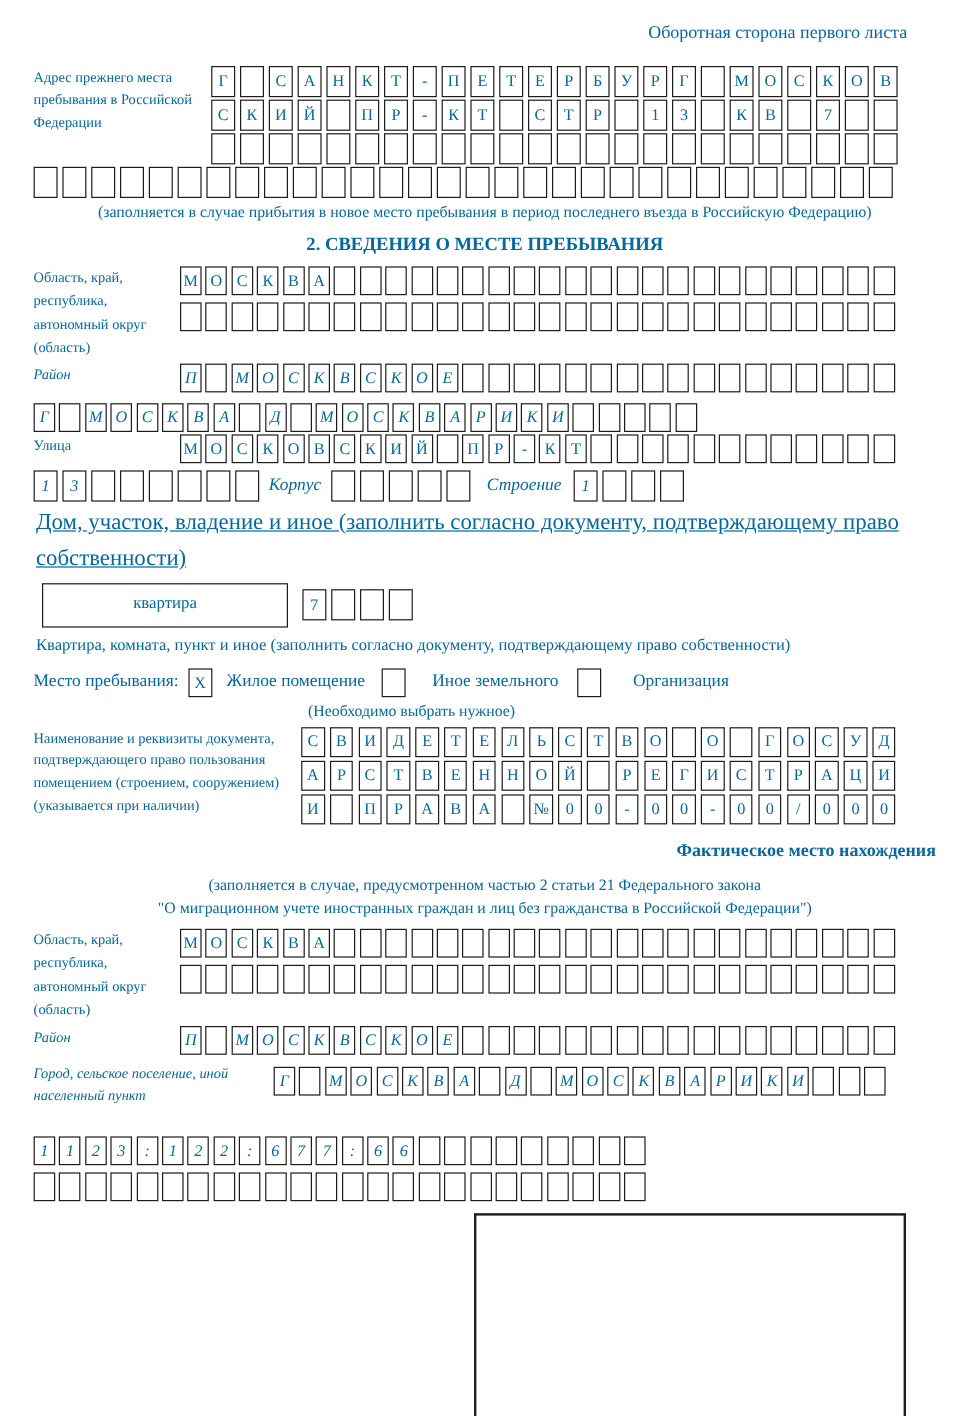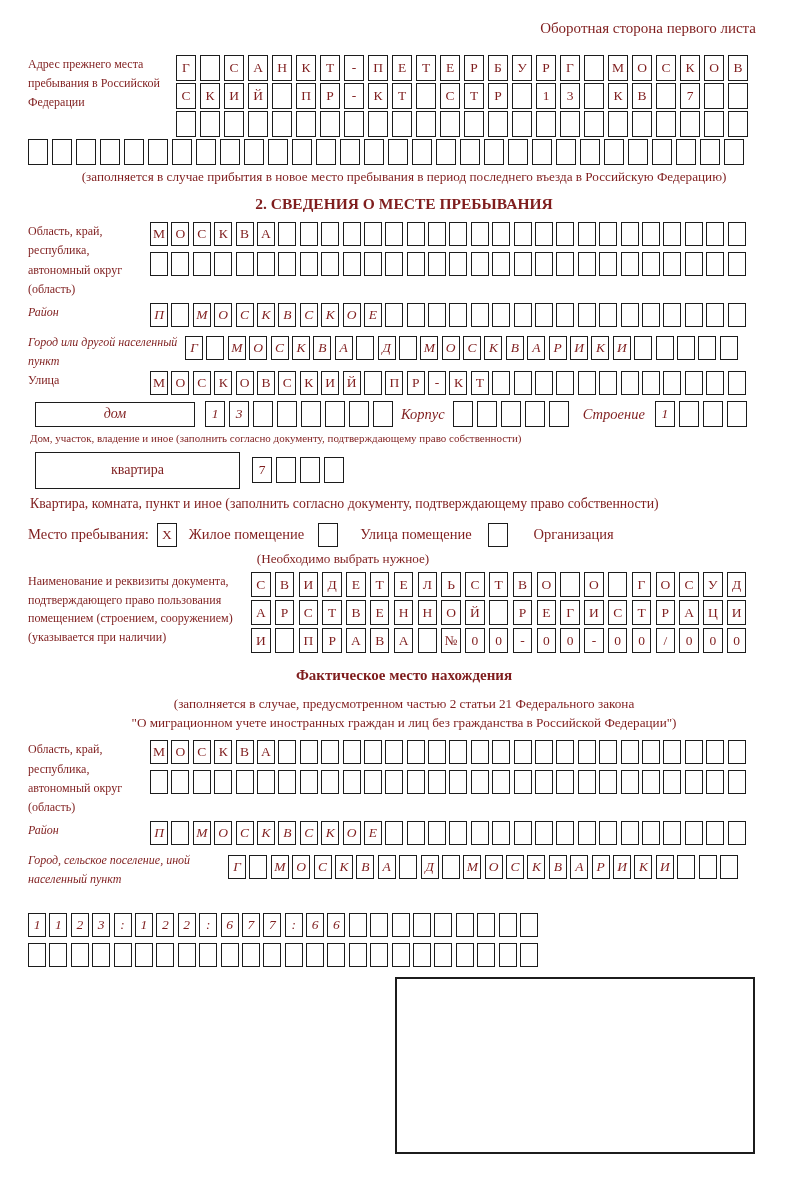--- a/index.html
+++ b/index.html
@@ -1,17 +1,17 @@
 <!DOCTYPE html>
 <html><head>
 <meta charset="utf-8">
 <style>
   html,body{margin:0;padding:0;background:#fff;}
   .page{
-    width:800px;height:1180px;background:#ffffff;color:#7f1d1d;
+    width:800px;height:1180px;background:#ffffff;color:#0369a1;
     font-family:"Liberation Serif", serif;
     box-sizing:border-box;padding:20px 20px 0 28px;position:relative;
     overflow:hidden;
   }
   .hdr-note{ text-align:right; font-size:15px; padding-right:24px; margin-bottom:18px;}
 
   .flexrow{display:flex;align-items:flex-start;}
   .label{font-size:12px;line-height:1.6;}
   .lbl-top{width:148px;}
   .lbl-122{width:122px;}
@@ -38,21 +38,21 @@
   .boxlabel{
     box-sizing:border-box;border:1.5px solid #1c1c1c;height:25px;
     display:inline-flex;align-items:center;justify-content:center;
     font-size:14px;flex:none;
   }
   .inline-lbl{font-size:14.5px;line-height:25px;flex:none;}
 
   .stay-row{display:flex;align-items:center;font-size:14.5px;margin:8px 0 2px 0;}
   .chkbox{width:20px;height:24px;}
 
-  .fact-title{font-size:15px;font-weight:bold;text-align:center;margin:12px 0 10px 0;}
+  .fact-title{font-size:15px;font-weight:bold;text-align:right;margin:12px 0 10px 0;}
 
   .stamp-box{
     box-sizing:border-box;border:2px solid #1c1c1c;width:360px;height:177px;
     margin-left:367px;margin-top:8px;background:#fff;
   }
 </style>
 </head>
 <body>
 
 <div class="page">
@@ -272,21 +272,20 @@
         <div class="cell"></div>
         <div class="cell"></div>
         <div class="cell"></div>
         <div class="cell"></div>
         <div class="cell"></div>
         <div class="cell"></div>
       </div>
   </div>
 
   <div class="flexrow mt4">
-    <div class="label lbl-157">Город или другой населенный пункт</div>
     <div class="grid grid-sm" style="margin-top:3px;">
         <div class="cell">Г</div>
         <div class="cell"></div>
         <div class="cell">М</div>
         <div class="cell">О</div>
         <div class="cell">С</div>
         <div class="cell">К</div>
         <div class="cell">В</div>
         <div class="cell">А</div>
         <div class="cell"></div>
@@ -338,21 +337,20 @@
         <div class="cell"></div>
         <div class="cell"></div>
         <div class="cell"></div>
         <div class="cell"></div>
         <div class="cell"></div>
         <div class="cell"></div>
       </div>
   </div>
 
   <div class="flexrow mt4" style="align-items:center;">
-    <div class="boxlabel" style="width:160px;margin-left:7px;margin-right:10px;">дом</div>
     <div class="grid grid-lg" style="margin-bottom:0;">
         <div class="cell">1</div>
         <div class="cell">3</div>
         <div class="cell"></div>
         <div class="cell"></div>
         <div class="cell"></div>
         <div class="cell"></div>
         <div class="cell"></div>
         <div class="cell"></div>
       </div>
@@ -365,39 +363,39 @@
         <div class="cell"></div>
       </div>
     <div class="inline-lbl" style="margin:0 10px 0 10px;">Строение</div>
     <div class="grid grid-lg" style="margin-bottom:0;">
         <div class="cell">1</div>
         <div class="cell"></div>
         <div class="cell"></div>
         <div class="cell"></div>
       </div>
   </div>
-  <div class="label" style="font-size:11px;margin:3px 0 4px 2px;">Дом, участок, владение и иное (заполнить согласно документу, подтверждающему право собственности)</div>
+  <div class="label" style="font-size:19px;margin:3px 0 4px 2px;text-decoration:underline;">Дом, участок, владение и иное (заполнить согласно документу, подтверждающему право собственности)</div>
 
   <div class="flexrow" style="align-items:center;">
     <div class="boxlabel" style="width:205px;margin-left:7px;margin-right:12px;height:37px;">квартира</div>
     <div class="grid grid-lg" style="margin-bottom:0;">
         <div class="cell">7</div>
         <div class="cell"></div>
         <div class="cell"></div>
         <div class="cell"></div>
       </div>
   </div>
   <div class="label" style="font-size:13.8px;margin:4px 0 0 2px;">Квартира, комната, пункт и иное (заполнить согласно документу, подтверждающему право собственности)</div>
 
   <div class="stay-row">
     <span>Место пребывания:</span>
     <span class="cell chkbox" style="margin-left:8px;">X</span>
     <span style="margin-left:12px;">Жилое помещение</span>
     <span class="cell chkbox" style="margin-left:14px;"></span>
-    <span style="margin-left:22px;">Улица помещение</span>
+    <span style="margin-left:22px;">Иное земельного</span>
     <span class="cell chkbox" style="margin-left:16px;"></span>
     <span style="margin-left:26px;">Организация</span>
   </div>
   <div class="note" style="width:300px;margin-left:165px;margin-bottom:4px;">(Необходимо выбрать нужное)</div>
 
   <div class="flexrow">
     <div class="label lbl-223" style="line-height:1.55;">Наименование и реквизиты документа, подтверждающего право пользования помещением (строением, сооружением) (указывается при наличии)</div>
     <div>
       <div class="grid grid-doc" style="margin-bottom:3px;">
           <div class="cell">С</div>

